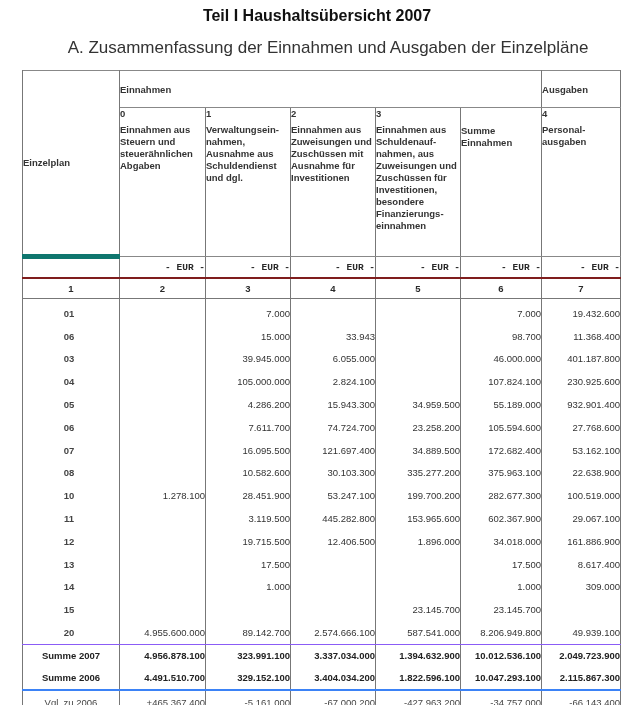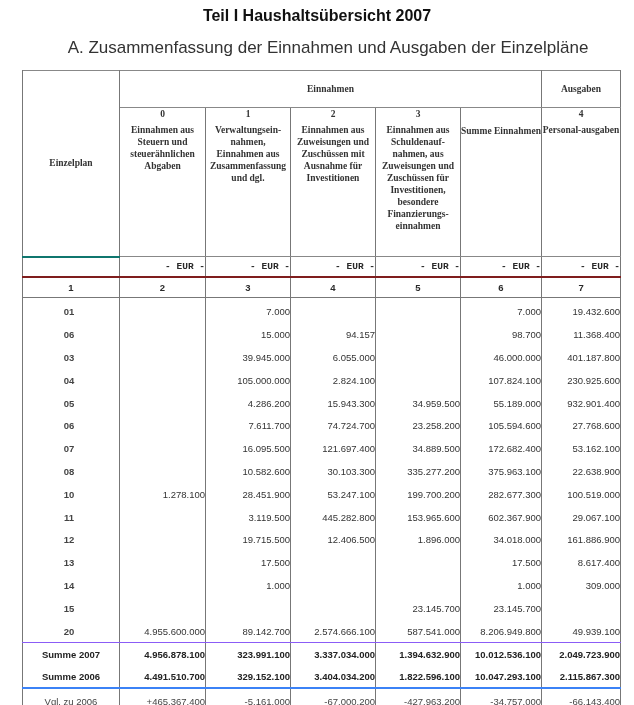--- a/index.html
+++ b/index.html
@@ -7,23 +7,23 @@
          font-family: "Liberation Sans", sans-serif; color: #2a2a2a; }
   .title { position: absolute; top: 7px; left: 0; width: 634px; text-align: center;
            font-weight: bold; font-size: 16px; color: #111; }
   .subtitle { position: absolute; top: 38px; left: 0; width: 634px; text-align: center;
               font-size: 17px; color: #333; margin-left: 11px; }
   table.budget { position: absolute; left: 22px; top: 70px; border-collapse: collapse;
                  table-layout: fixed; width: 598px; font-size: 9.5px; }
   table.budget td, table.budget th { border-left: 1px solid #777; border-right: 1px solid #777;
                  padding: 0; }
   table.budget { border: 1px solid #888; }
-  th { font-weight: bold; color: #333; text-align: center; vertical-align: top; font-family: Liberation Serif, serif; }
+  th { font-weight: bold; color: #333; text-align: left; vertical-align: top; }
   .hdr-group th { height: 36px; vertical-align: middle; border-bottom: 1px solid #888; }
-  .hdr-group th.einzelplan { vertical-align: middle; border-bottom: 2px solid #0f766e; }
+  .hdr-group th.einzelplan { vertical-align: middle; border-bottom: 5px solid #0f766e; }
   .hdr-cols th { height: 131px; padding-top: 5px; line-height: 12px; border-bottom: 1px solid #888; }
   .colnum { display: block; margin-bottom: 4px; }
   .unit-row td { height: 18px; text-align: right; font-weight: bold; border-bottom: 2px solid #7f1d1d; font-family: Liberation Mono, monospace; }
   .num-row td { height: 19px; text-align: center; font-weight: bold; border-bottom: 1px solid #777; }
   .body-row td { height: 22.8px; text-align: right; padding-right: 5px; color: #333; }
   .body-row td.plan { text-align: center; padding-right: 4px; font-weight: bold; color: #444; }
   .body-row.first td { padding-top: 3px; }
   .body-row.last td { border-bottom: 1px solid #8b5cf6; }
   .sum-row td { height: 22px; text-align: right; padding-right: 5px; font-weight: bold; color: #222; }
   .sum-row td.plan { text-align: center; padding-right: 0; }
@@ -48,21 +48,21 @@
       <col style="width:79px">
   </colgroup>
   <tbody>
       <tr class="hdr-group">
     <th rowspan="2" class="einzelplan">Einzelplan</th>
     <th colspan="5">Einnahmen</th>
     <th>Ausgaben</th>
   </tr>
   <tr class="hdr-cols">
     <th><span class="colnum">0</span><span>Einnahmen aus Steuern und steuerähnlichen Abgaben</span></th>
-    <th><span class="colnum">1</span><span>Verwaltungsein-nahmen, Einnahmen aus Zusammenfassung und dgl.</span></th>
+    <th><span class="colnum">1</span><span>Verwaltungsein-nahmen, Ausnahme aus Schuldendienst und dgl.</span></th>
     <th><span class="colnum">2</span><span>Einnahmen aus Zuweisungen und Zuschüssen mit Ausnahme für Investitionen</span></th>
     <th><span class="colnum">3</span><span>Einnahmen aus Schuldenauf-nahmen, aus Zuweisungen und Zuschüssen für Investitionen, besondere Finanzierungs-einnahmen</span></th>
     <th style="padding-top:17px;"><span>Summe Einnahmen</span></th>
     <th><span class="colnum">4</span><span>Personal-ausgaben</span></th>
   </tr>
   <tr class="unit-row">
     <td></td>
     <td>- EUR -</td>
     <td>- EUR -</td>
     <td>- EUR -</td>
@@ -87,21 +87,21 @@
         <td>7.000</td>
         <td></td>
         <td></td>
         <td>7.000</td>
         <td>19.432.600</td>
       </tr>
       <tr class="body-row">
         <td class="plan">06</td>
         <td></td>
         <td>15.000</td>
-        <td>94.157</td>
+        <td>33.943</td>
         <td></td>
         <td>98.700</td>
         <td>11.368.400</td>
       </tr>
       <tr class="body-row">
         <td class="plan">03</td>
         <td></td>
         <td>39.945.000</td>
         <td>6.055.000</td>
         <td></td>

